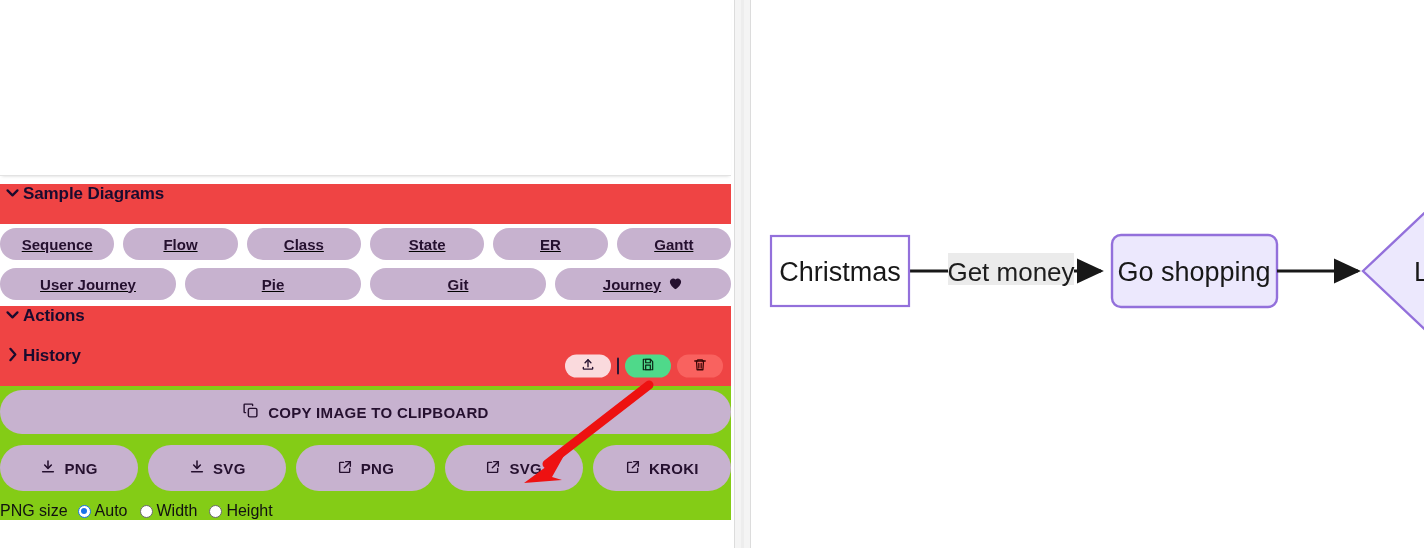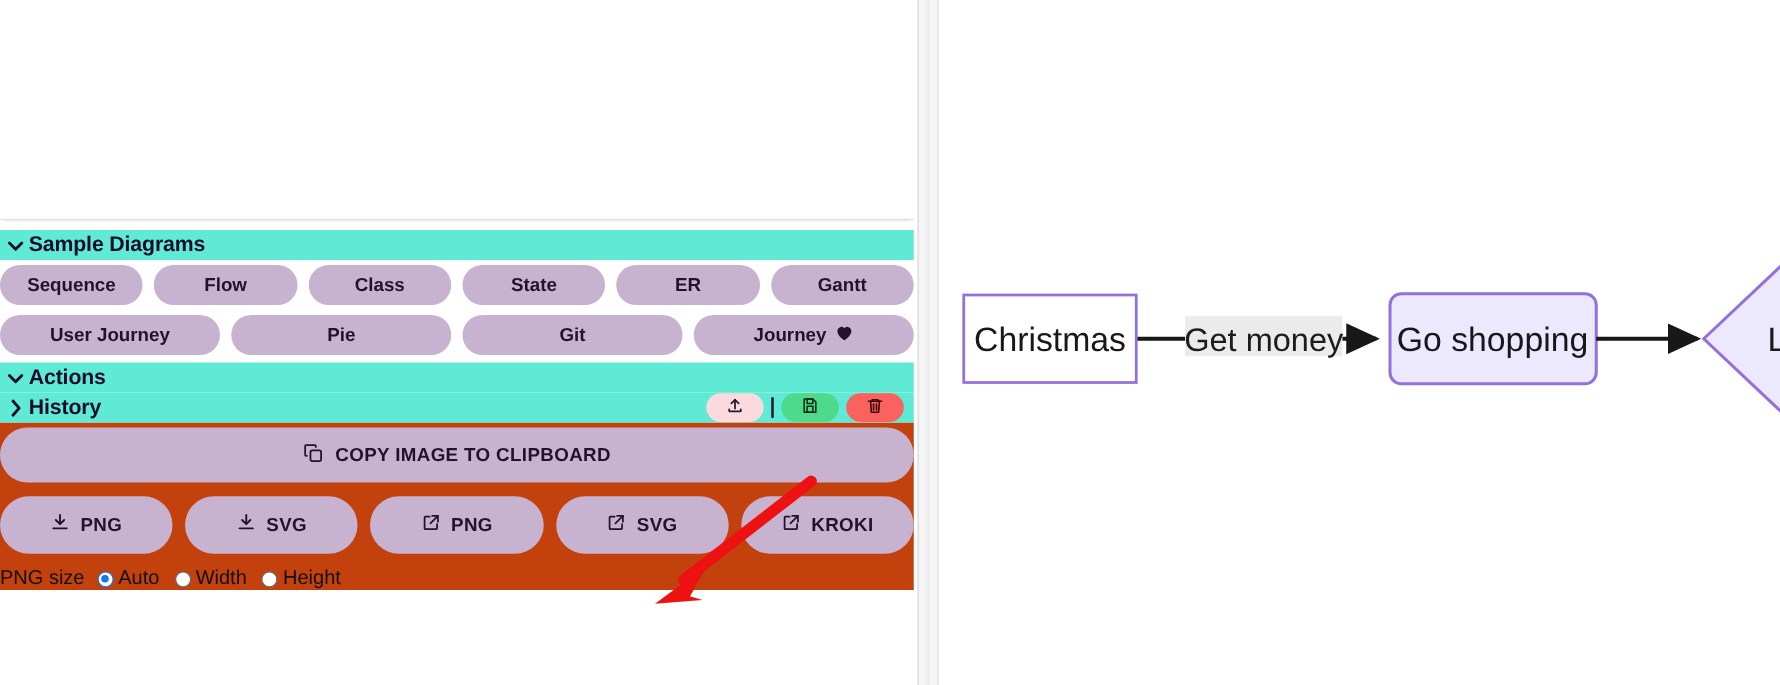--- a/index.html
+++ b/index.html
@@ -24,34 +24,34 @@
     background: #ffffff;
     border-bottom: 1px solid #e3e3e3;
     box-shadow: 0 2px 3px -2px rgba(0,0,0,.18);
   }
   #panel-stack {
     position: absolute; left: 0; top: 184px;
     width: 731px;
   }
 
   .section-header {
-    height: 24px;
-    background: #5eead4;
-    display: flex; align-items: center;
+    height: 40px;
+    background: #ef4444;
+    display: flex; 
     padding: 0 10px 0 4px;
     color: #1a0b2e;
     font-size: 17px; font-weight: 700;
     letter-spacing: -0.1px;
     position: relative;
   }
   .chev { width: 17px; height: 17px; flex: 0 0 17px; margin-right: 2px; display:block; }
   .chev svg { display:block; }
 
   .btn-rows { background: #fff; padding: 4px 0 4px 0; }
-  .btn-row { display: flex; gap: 9px; padding: 0 0 8px 0; }
+  .btn-row { display: flex; gap: 9px; padding: 0 0 8px 0; text-decoration: underline; }
   .btn-row:last-child { padding-bottom: 2px; }
   .pill {
     flex: 1 1 0;
     height: 32px;
     background: #c7b2cf;
     border: none; border-radius: 16px;
     color: #25102f;
     font-family: "Liberation Sans", sans-serif;
     font-size: 15px; font-weight: 700;
     display: flex; align-items: center; justify-content: center;
@@ -71,21 +71,21 @@
     border: none; border-radius: 12px;
     display: flex; align-items: center; justify-content: center;
     cursor: pointer;
   }
   .icon-btn.restore { background: #fadadd; }
   .icon-btn.save    { background: #4fd98a; }
   .icon-btn.delete  { background: #f9625f; }
   .hist-divider { width: 2px; height: 17px; background: #2a1533; border-radius: 1px; }
 
   
-  #actions-body { background:#c2410c; padding-top: 4px; }
+  #actions-body { background:#84cc16; padding-top: 4px; }
   .copy-btn {
     width: 100%; height: 44px;
     background: #c7b2cf; border: none; border-radius: 22px;
     color: #25102f; font-family:"Liberation Sans", sans-serif;
     font-size: 15px; font-weight: 700; letter-spacing: .3px;
     display: flex; align-items: center; justify-content: center; gap: 9px;
     cursor: pointer;
   }
   .export-row { display: flex; gap: 10px; margin-top: 11px; }
   .export-btn {

